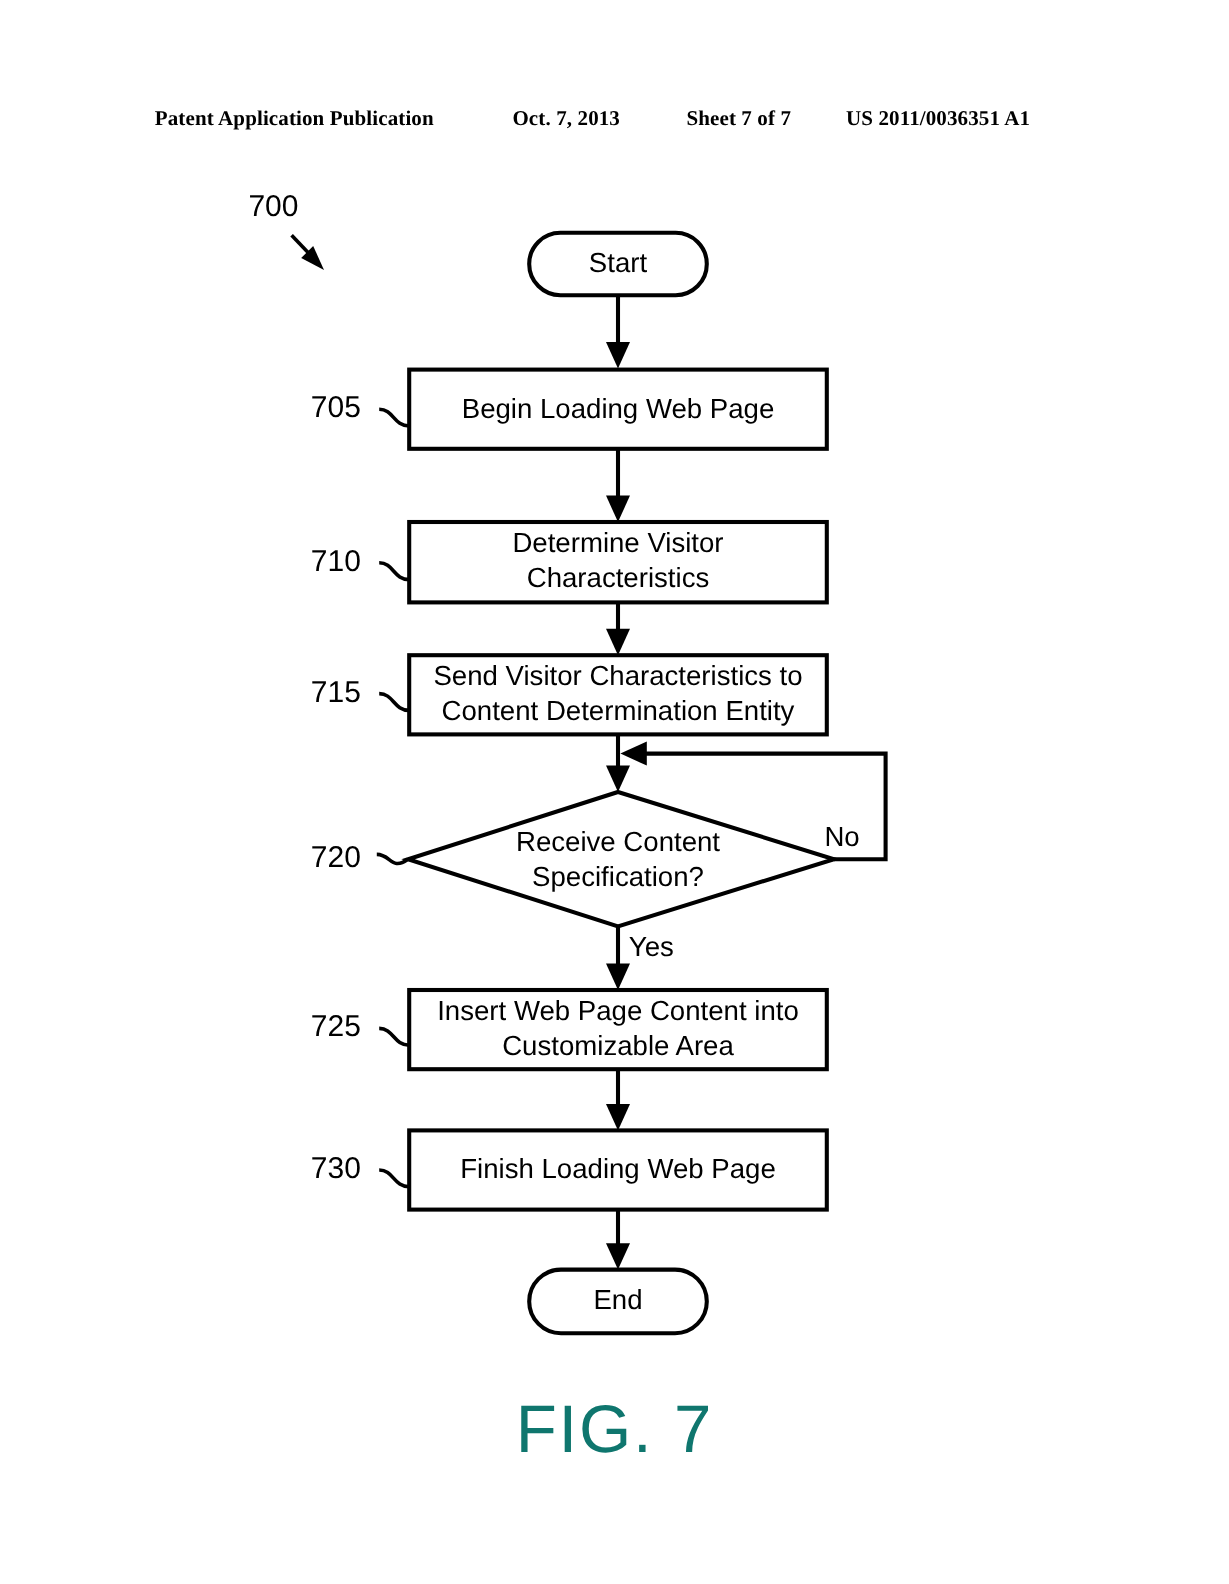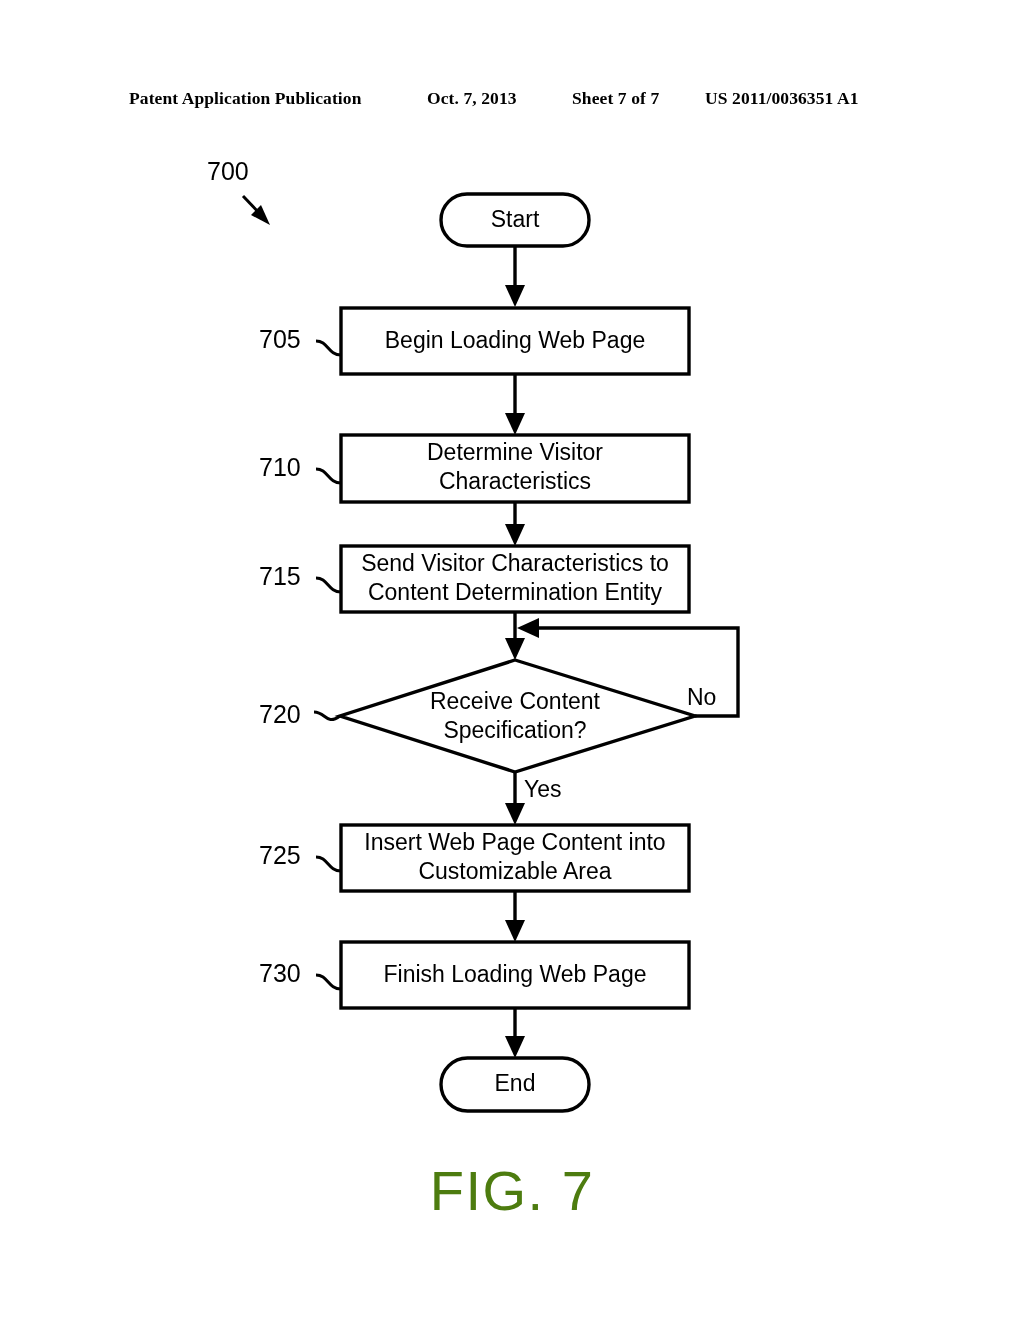--- a/index.html
+++ b/index.html
@@ -90,21 +90,21 @@
   
   .fig-caption {
     position: absolute;
     left: 0;
     top: 1158px;
     width: 1024px;
     text-align: center;
     font-family: "Liberation Sans", sans-serif;
     font-size: 56px;
     letter-spacing: 1.5px;
-    color: #4d7c0f;
+    color: #0f766e;
   }
 </style>
 </head>
 <body>
 
 <div class="page">
 
   <div class="pub-header">
     <span class="hdr-pub">Patent Application Publication</span>
     <span class="hdr-date">Oct. 7, 2013</span>

